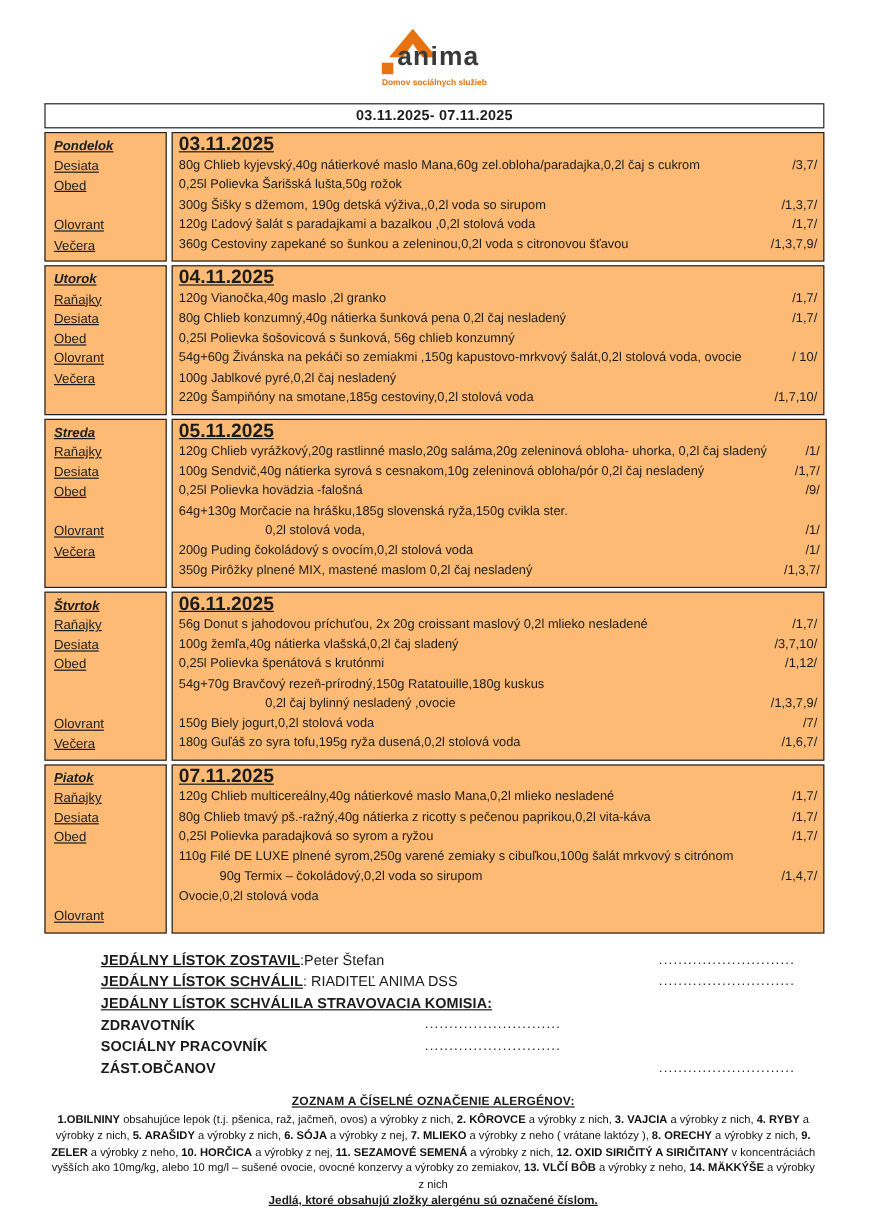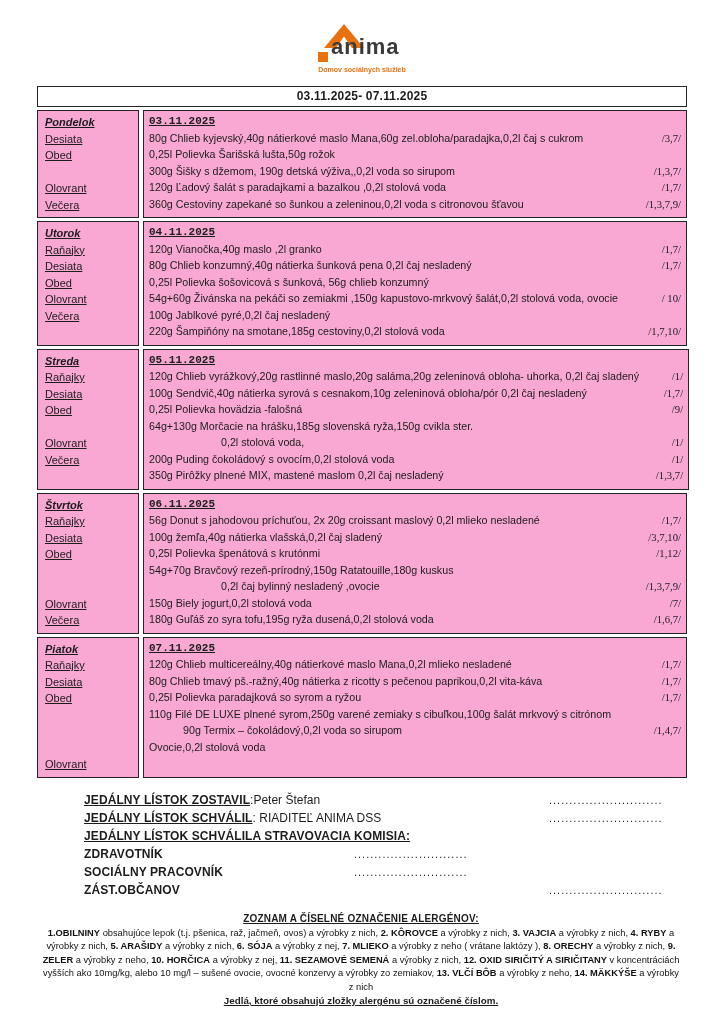--- a/index.html
+++ b/index.html
@@ -28,30 +28,30 @@
 
   
   .range-row {
     border:1.5px solid #232323;
     text-align:center; font-size:12px; font-weight:700;
     padding:2px 0 3px 0; letter-spacing:0.2px;
   }
 
   
   .day-block { display:flex; gap:4px; margin-top:3px; }
-  .day-cell { border:1.5px solid #232323; background:#f9a8d4; padding:2px 4px 5px 4px; }
+  .day-cell { border:1.5px solid #232323; background:#fdba74; padding:2px 4px 5px 4px; }
   .day-left  { width:102px; flex:0 0 102px; padding-left:7px; }
   .day-right { flex:1; padding-left:5px; padding-right:5px; }
   .lline, .rline { height:16.5px; line-height:16.5px; white-space:nowrap; }
   .rline { display:flex; }
   .day-name { font-size:11px; font-weight:700; font-style:italic; text-decoration:underline; }
   .meal-label { font-size:11px; text-decoration:underline; }
-  .rdate { font-size:11px; font-weight:700; text-decoration:underline;font-family:Liberation Mono, monospace; }
+  .rdate { font-size:16px; font-weight:700; text-decoration:underline; }
   .rtext { font-size:10.7px; flex:1 1 auto; overflow:hidden; }
-  .rall  { font-size:10.7px; flex:0 0 auto; text-align:right; min-width:44px;font-family:Liberation Serif, serif; }
+  .rall  { font-size:10.7px; flex:0 0 auto; text-align:right; min-width:44px; }
   .indent-1 { padding-left:34px; }
   .indent-2 { padding-left:72px; }
 
   
   .sig-block { margin-top:13px; }
   .sig-row { position:relative; height:18px; line-height:18px; padding-left:47px; font-size:12px; white-space:nowrap; }
   .sig-label { font-weight:600; letter-spacing:0.1px; }
   .sig-label.u { text-decoration:underline; }
   .sig-value { font-weight:400; }
   .sig-dots { position:absolute; top:0; letter-spacing:1px; font-size:11px; }

